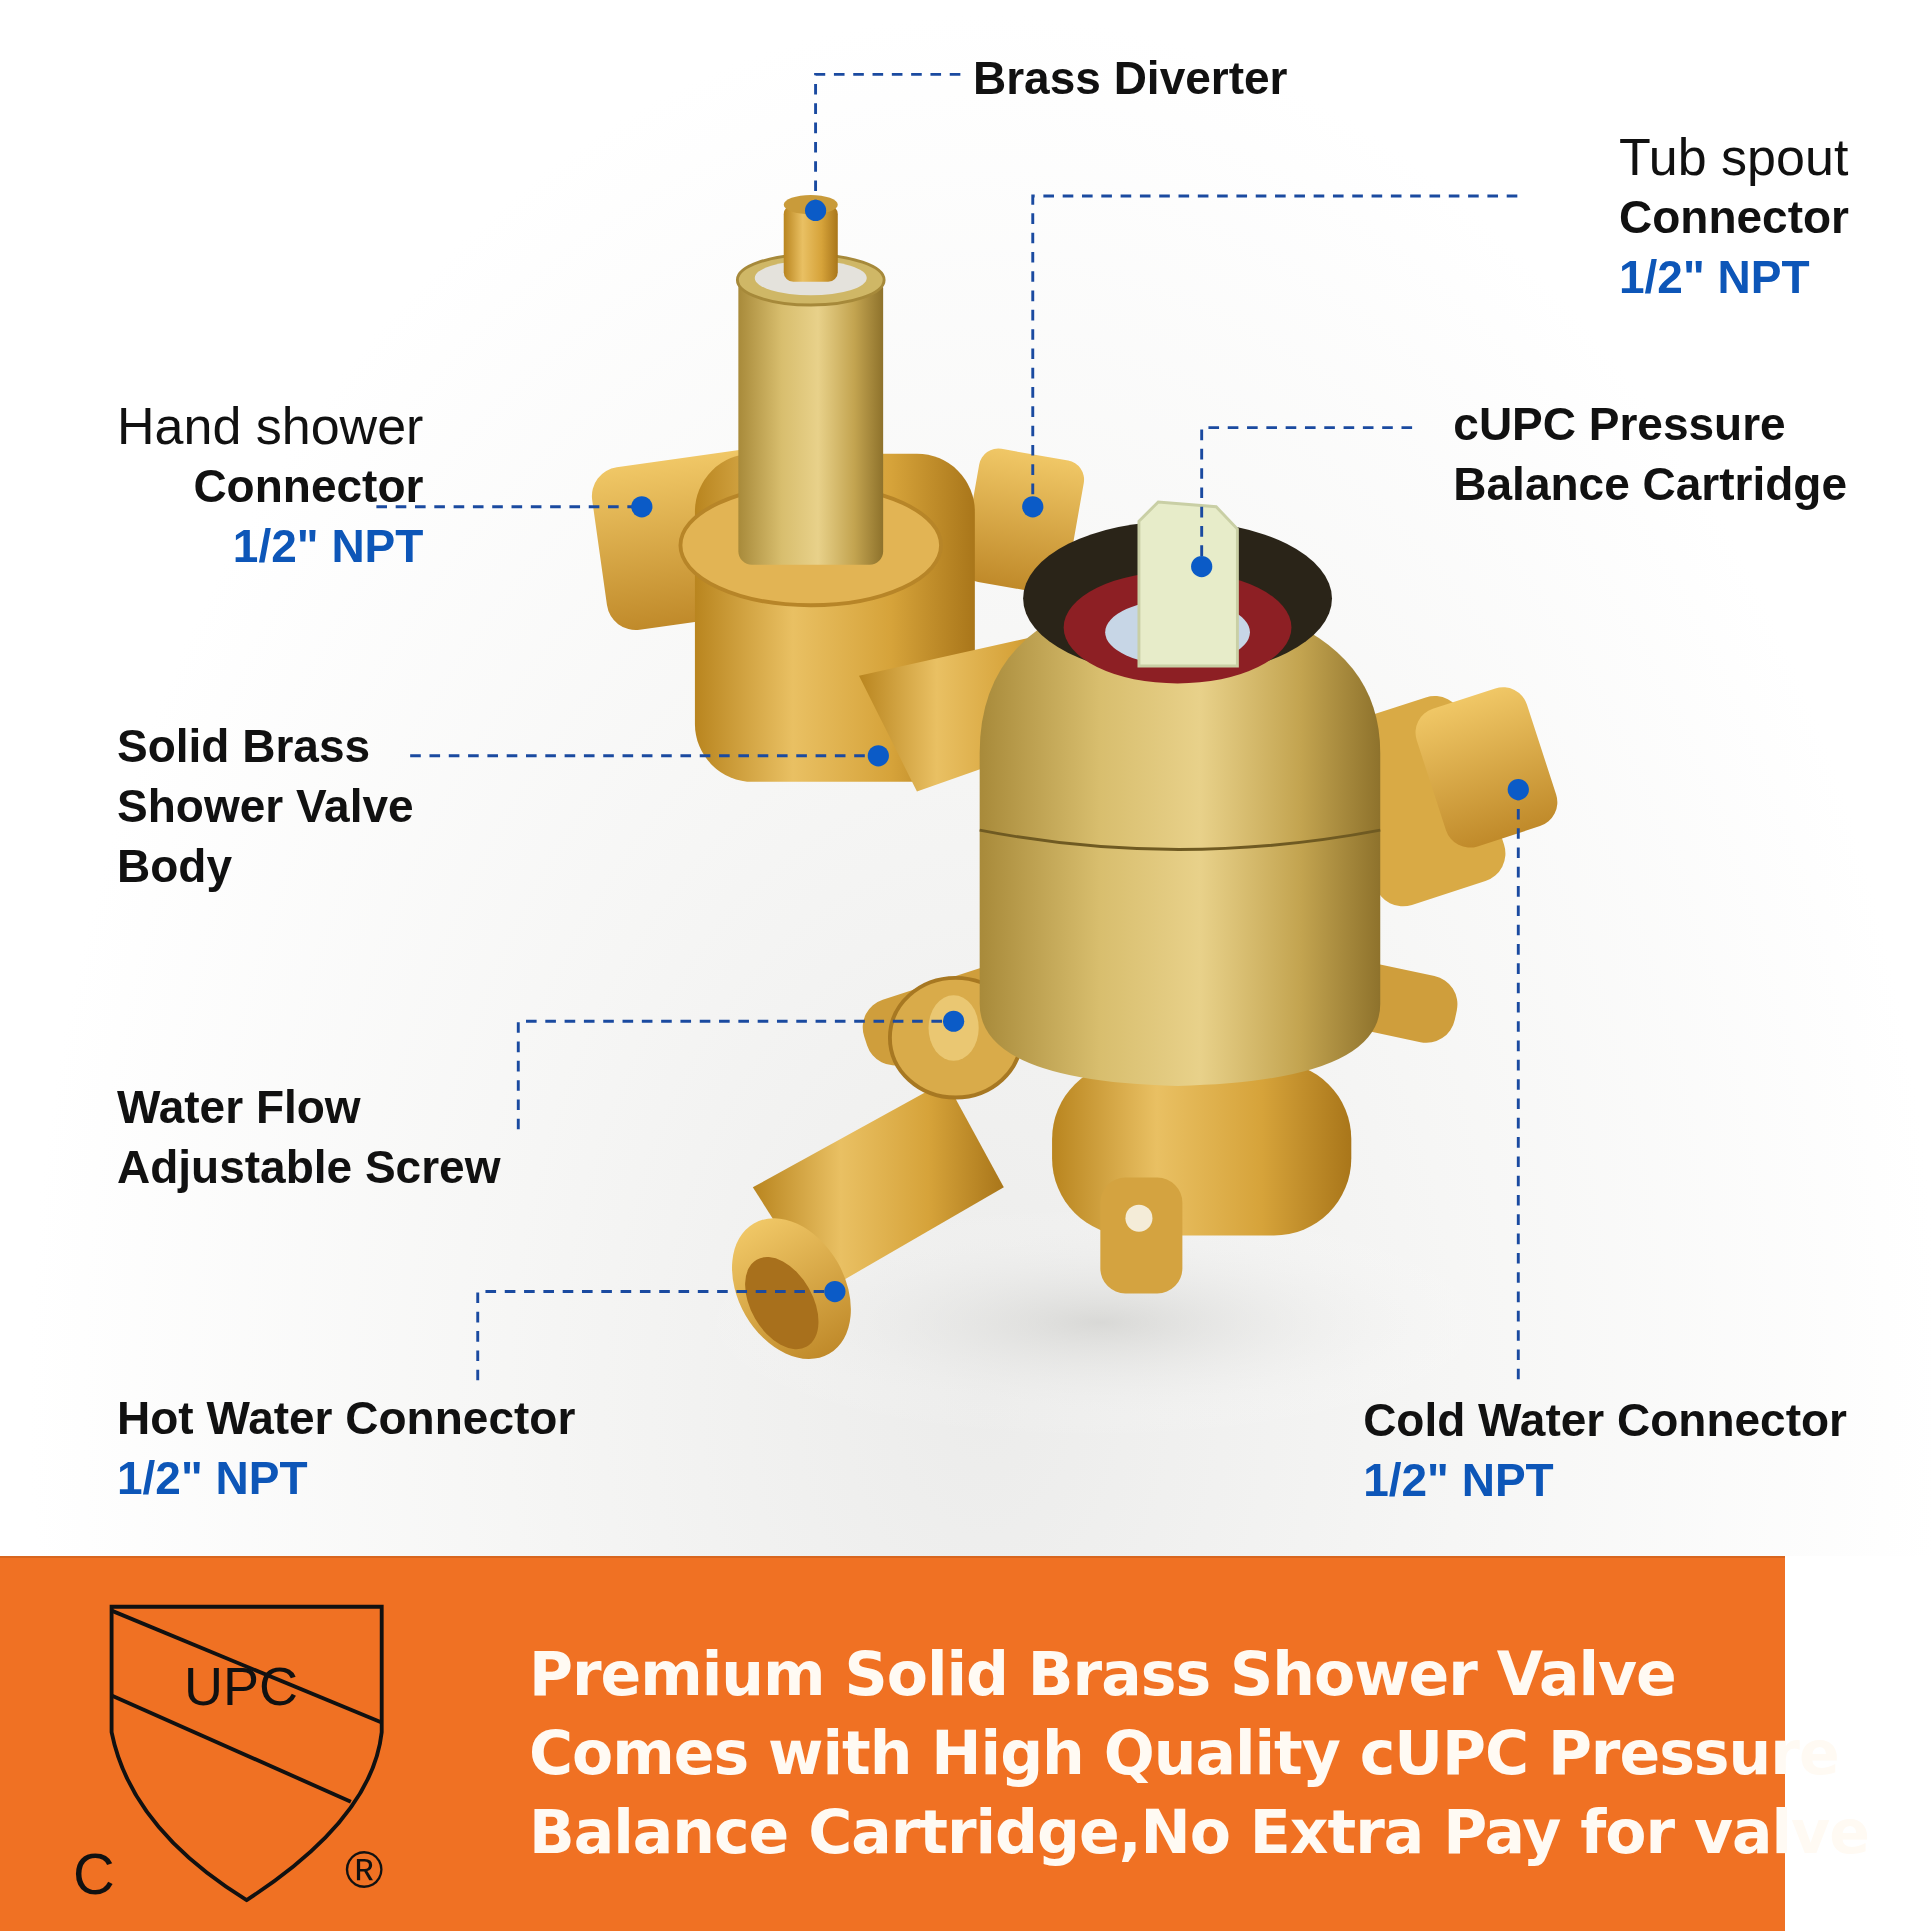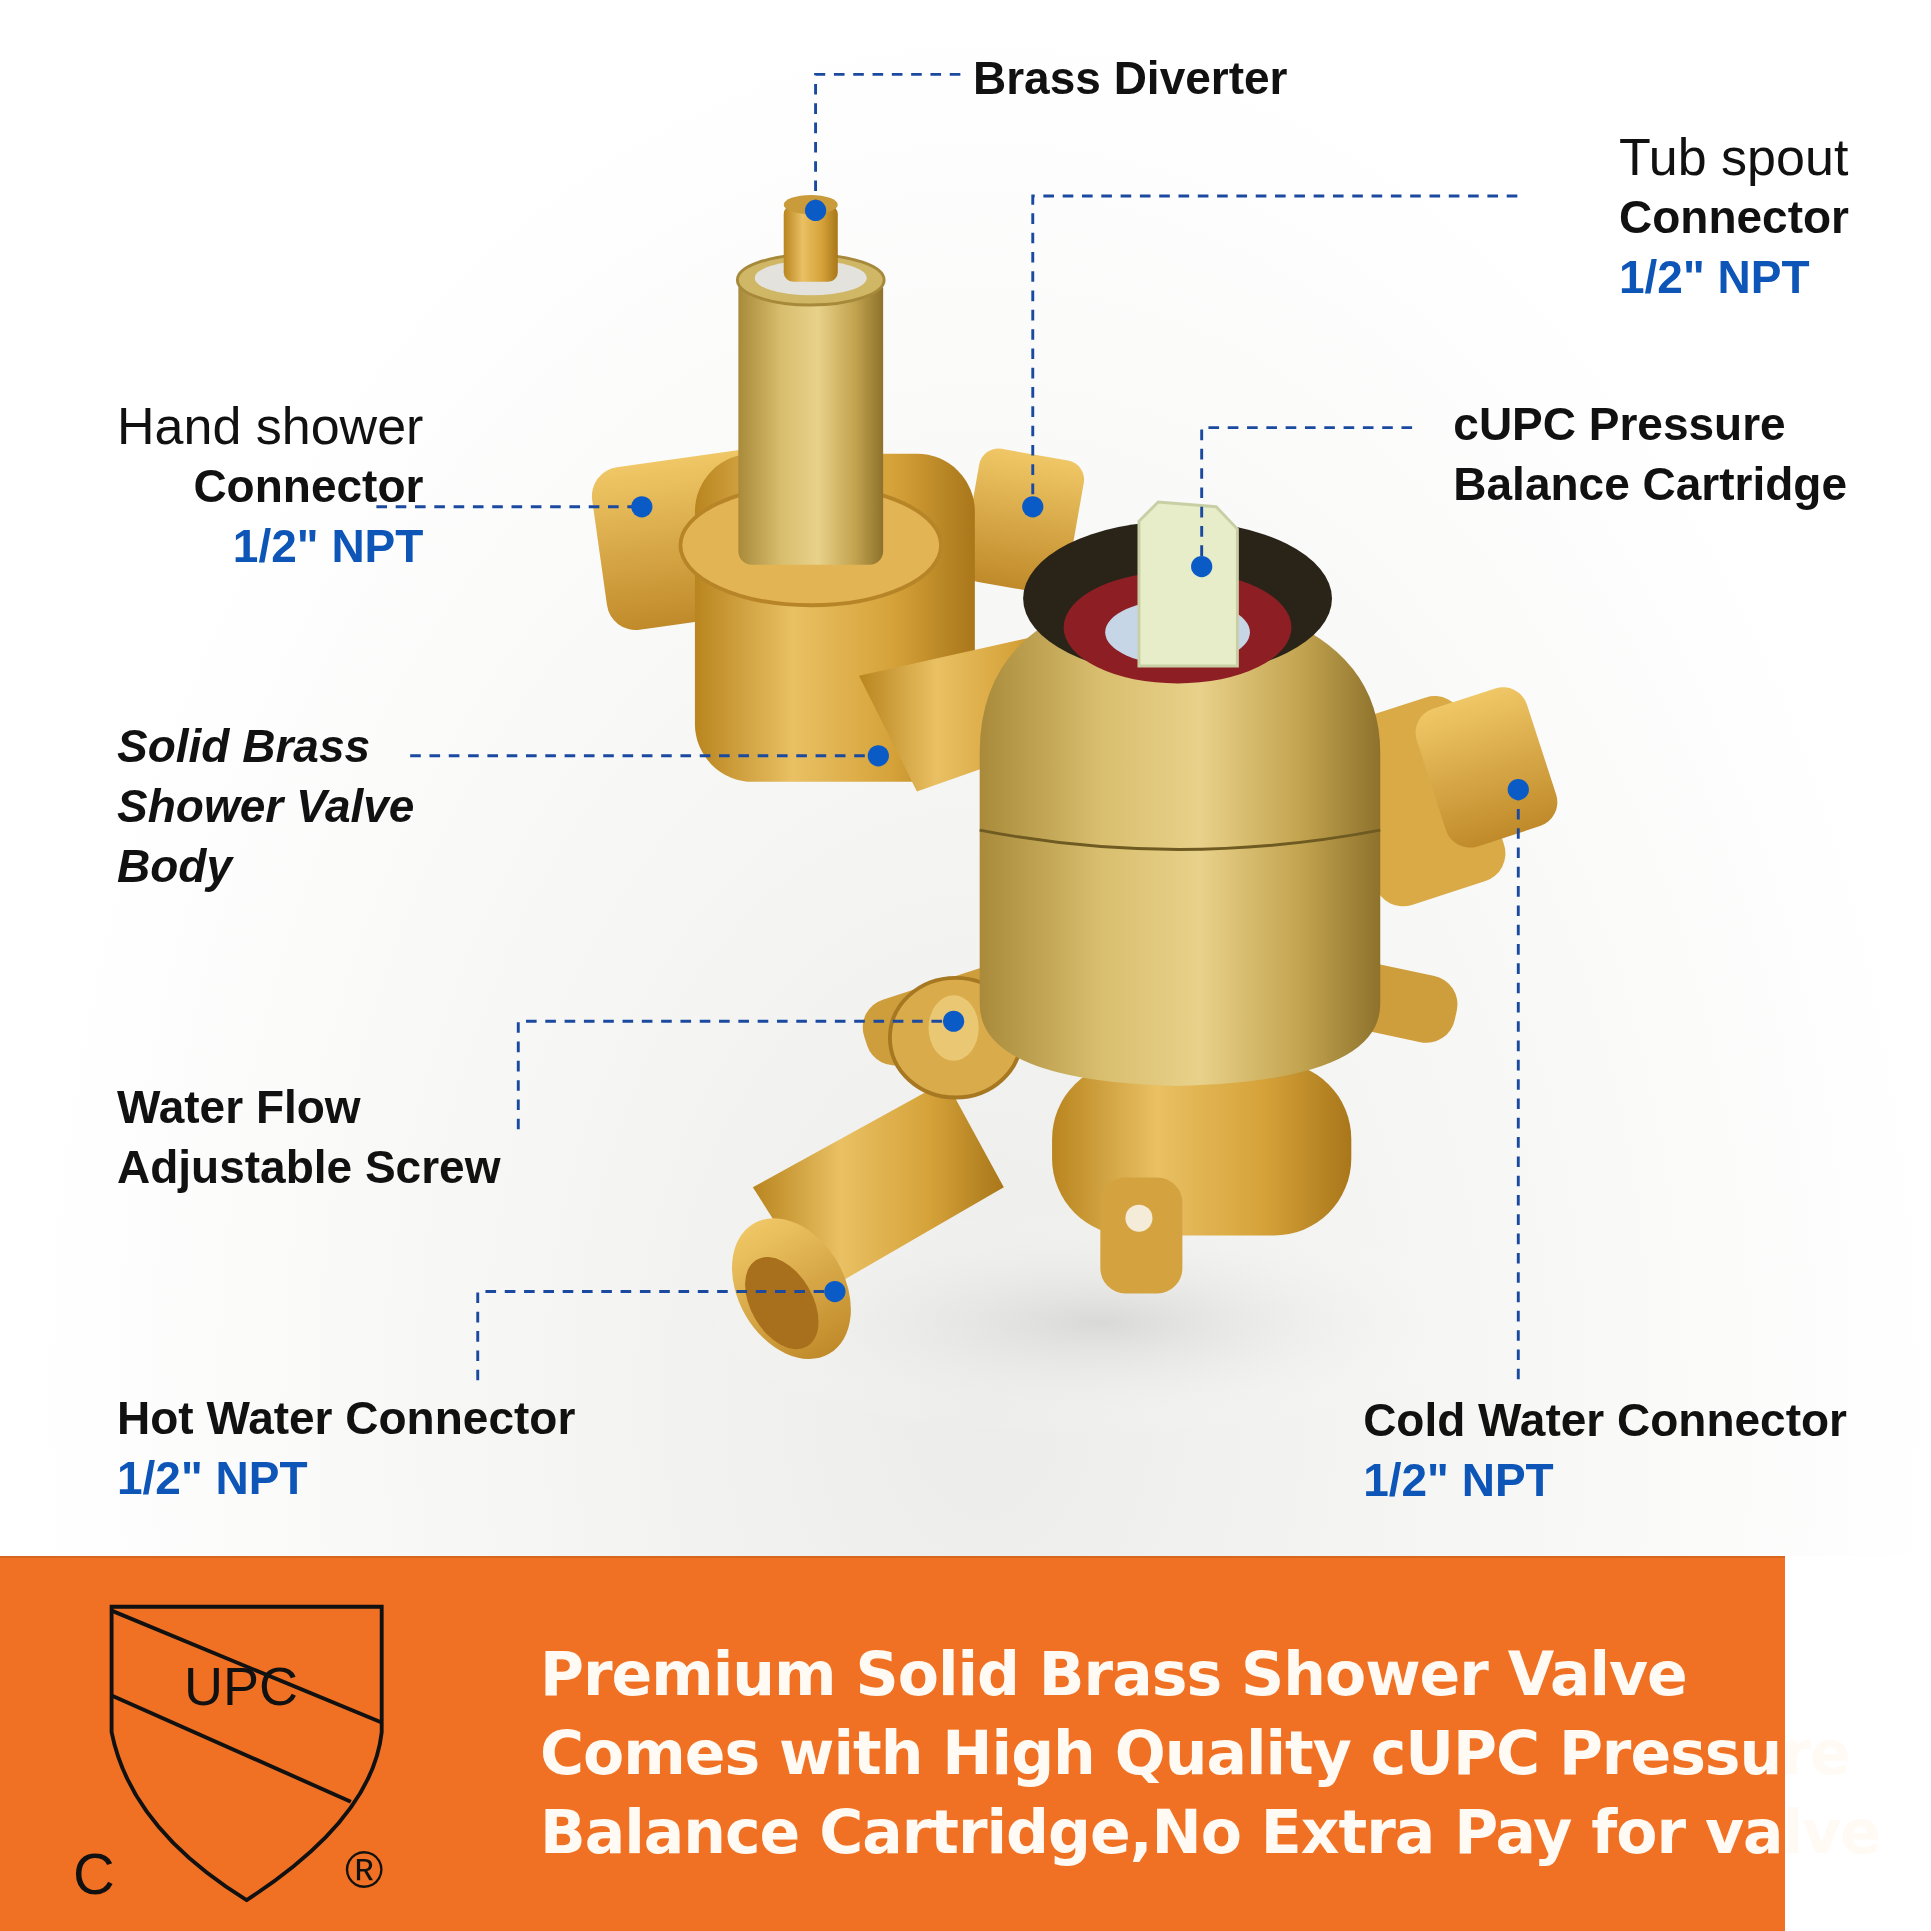--- a/index.html
+++ b/index.html
@@ -8,21 +8,21 @@
     background: radial-gradient(ellipse at 50% 90%, #ececeb 0%, #f6f6f5 35%, #ffffff 70%); margin-left: 19px; }
   .diagram-svg { position: absolute; left: 0; top: 0; width: 1931px; height: 1556px; }
   .label { position: absolute; color: #111; font-weight: bold; font-size: 46px; line-height: 60px; }
   .label .line { display: block; white-space: nowrap; }
   .label .npt { color: #0d56b8; font-weight: bold; }
   .label.light .first { font-weight: normal; font-size: 52px; }
   .right { text-align: left; }
   .banner { position: absolute; left: 0; top: 1556px; width: 1785px; height: 375px; background: #f07123; border-top: 2.9px solid #d8661f; box-sizing: border-box; }
   .upc-logo { position: absolute; left: 73px; top: 39px; width: 328px; height: 309px; }
   .tagline { position: absolute; left: 529px; top: 77px; color: #fffaf3; font-family: "DejaVu Sans", sans-serif; font-size: 60px; line-height: 79px; font-weight: bold; letter-spacing: -1px; }
-  .tagline span { display: block; white-space: nowrap; margin-left: 11px; }
+  .tagline span { display: block; white-space: nowrap; }
 </style>
 </head>
 <body>
 
 <div class="photo-area">
   <svg class="diagram-svg" viewBox="0 0 2000 1612">
     <defs>
       <linearGradient id="brass" x1="0" x2="1" y1="0" y2="0">
         <stop offset="0" stop-color="#b9851f"></stop>
         <stop offset="0.35" stop-color="#e9c063"></stop>
@@ -126,21 +126,21 @@
     <span class="line">cUPC Pressure</span>
     <span class="line">Balance Cartridge</span>
   </div>
 
   <div class="label light" style="left:98px; top:396px;text-align:right;">
     <span class="line first">Hand shower</span>
     <span class="line">Connector</span>
     <span class="line npt">1/2" NPT</span>
   </div>
 
-  <div class="label" style="left:98px; top:716px;font-style:italic;">
+  <div class="label" style="left:98px; top:716px;">
     <span class="line">Solid Brass</span>
     <span class="line">Shower Valve</span>
     <span class="line">Body</span>
   </div>
 
   <div class="label" style="left:98px; top:1077px;">
     <span class="line">Water Flow</span>
     <span class="line">Adjustable Screw</span>
   </div>
 

